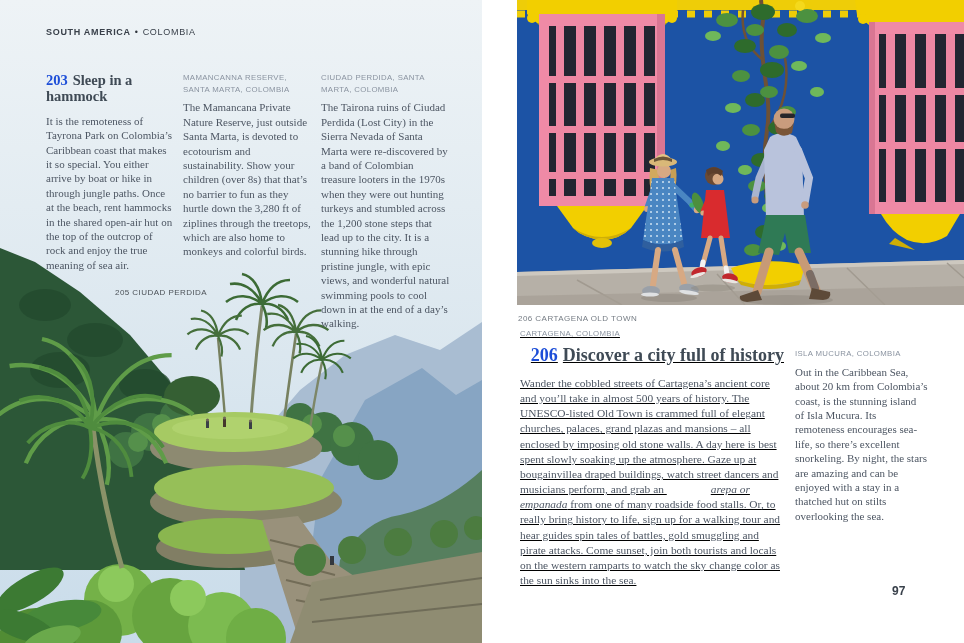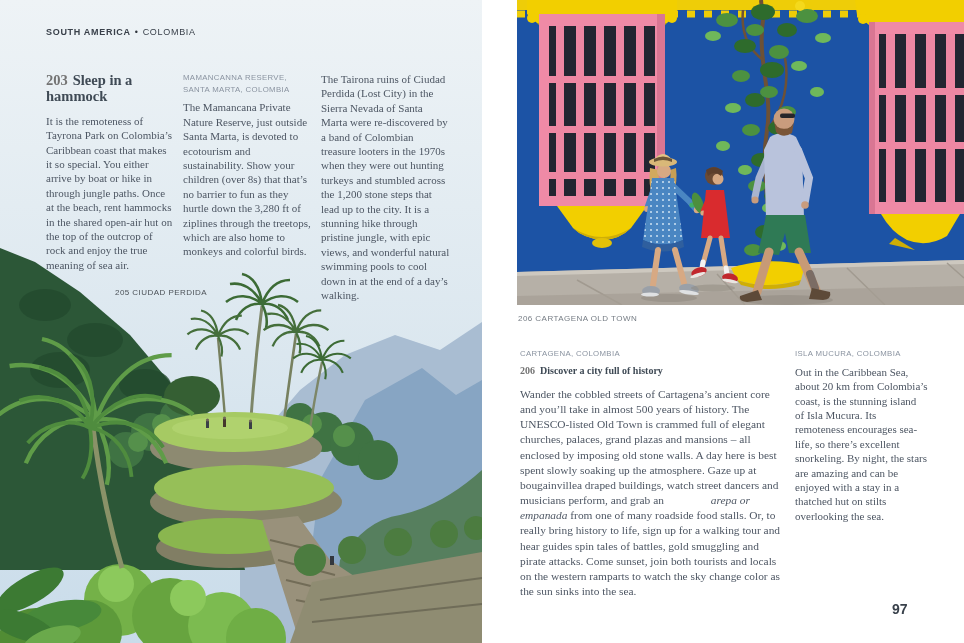--- a/index.html
+++ b/index.html
@@ -16,33 +16,33 @@
   .section-header .hdr-bold{font-weight:700;}
   .section-header .bullet{margin:0 4px;color:#2e343c;}
 
   .col{position:absolute;top:72px;}
   .col-1{left:46px;width:128px;}
   .col-2{left:183px;width:128px;}
   .col-3{left:321px;width:130px;}
 
   .kicker{margin:0 0 5px;font-size:7.8px;line-height:1.5;letter-spacing:.35px;color:#8a93a0;text-transform:uppercase;}
   .title{margin:0 0 9px;font-family:"Liberation Serif",serif;font-weight:700;font-size:14.5px;line-height:1.13;color:#3f4a55;}
-  .title .num{color:#737373;margin-right:5px;}
-  .title-lg{font-size:10px;margin-bottom:11px;}
+  .title .num{color:#1d4ed8;margin-right:5px;}
+  .title-lg{font-size:18px;margin-bottom:11px;text-align:right;}
   .body{margin:0;font-family:"Liberation Serif",serif;font-size:11px;line-height:1.31;color:#4d5663;text-align:left;}
   .body-lg{font-size:11.4px;line-height:1.33;}
   .body .ital{font-style:italic;margin-left:44px;}
 
   .caption-left{position:absolute;left:115px;top:288px;font-size:8px;letter-spacing:.45px;color:#4c5258;}
   .caption-right{position:absolute;left:36px;top:314px;font-size:8px;letter-spacing:.45px;color:#757c84;}
 
-  .art-206{position:absolute;left:38px;top:348px;width:264px;}
+  .art-206{position:absolute;left:38px;top:328px;width:264px;text-decoration:underline;}
   .art-207{position:absolute;left:313px;top:348px;width:133px;}
 
-  .pagenum{position:absolute;left:410px;top:601px;width:30px;font-size:14px;font-weight:700;color:#39414b;}
+  .pagenum{position:absolute;left:410px;top:584px;width:30px;font-size:12px;font-weight:700;color:#39414b;}
 </style>
 </head>
 <body>
 
 <div class="spread">
 
   <section class="page page-left">
 
     <svg class="photo photo-left" viewBox="0 0 482 643" preserveAspectRatio="none" aria-hidden="true">
       <defs>
@@ -165,20 +165,21 @@
       <h3 class="title"><span class="num">203</span><span>Sleep in a hammock</span></h3>
       <p class="body">It is the remoteness of Tayrona Park on Colombia’s Caribbean coast that makes it so special. You either arrive by boat or hike in through jungle paths. Once at the beach, rent hammocks in the shared open-air hut on the top of the outcrop of rock and enjoy the true meaning of sea air.</p>
     </article>
 
     <article class="col col-2">
       <p class="kicker">MAMANCANNA RESERVE, SANTA MARTA, COLOMBIA</p>
       <p class="body">The Mamancana Private Nature Reserve, just outside Santa Marta, is devoted to ecotourism and sustainability. Show your children (over 8s) that that’s no barrier to fun as they hurtle down the 3,280 ft of ziplines through the treetops, which are also home to monkeys and colorful birds.</p>
     </article>
 
     <article class="col col-3">
+      <p class="kicker">CIUDAD PERDIDA, SANTA MARTA, COLOMBIA</p>
       <p class="body">The Tairona ruins of Ciudad Perdida (Lost City) in the Sierra Nevada of Santa Marta were re-discovered by a band of Colombian treasure looters in the 1970s when they were out hunting turkeys and stumbled across the 1,200 stone steps that lead up to the city. It is a stunning hike through pristine jungle, with epic views, and wonderful natural swimming pools to cool down in at the end of a day’s walking.</p>
     </article>
 
     <div class="caption-left">205 CIUDAD PERDIDA</div>
   </section>
 
   <section class="page page-right">
 
     <svg class="photo photo-right" viewBox="0 0 447 305" preserveAspectRatio="none" aria-hidden="true">
       <defs>

